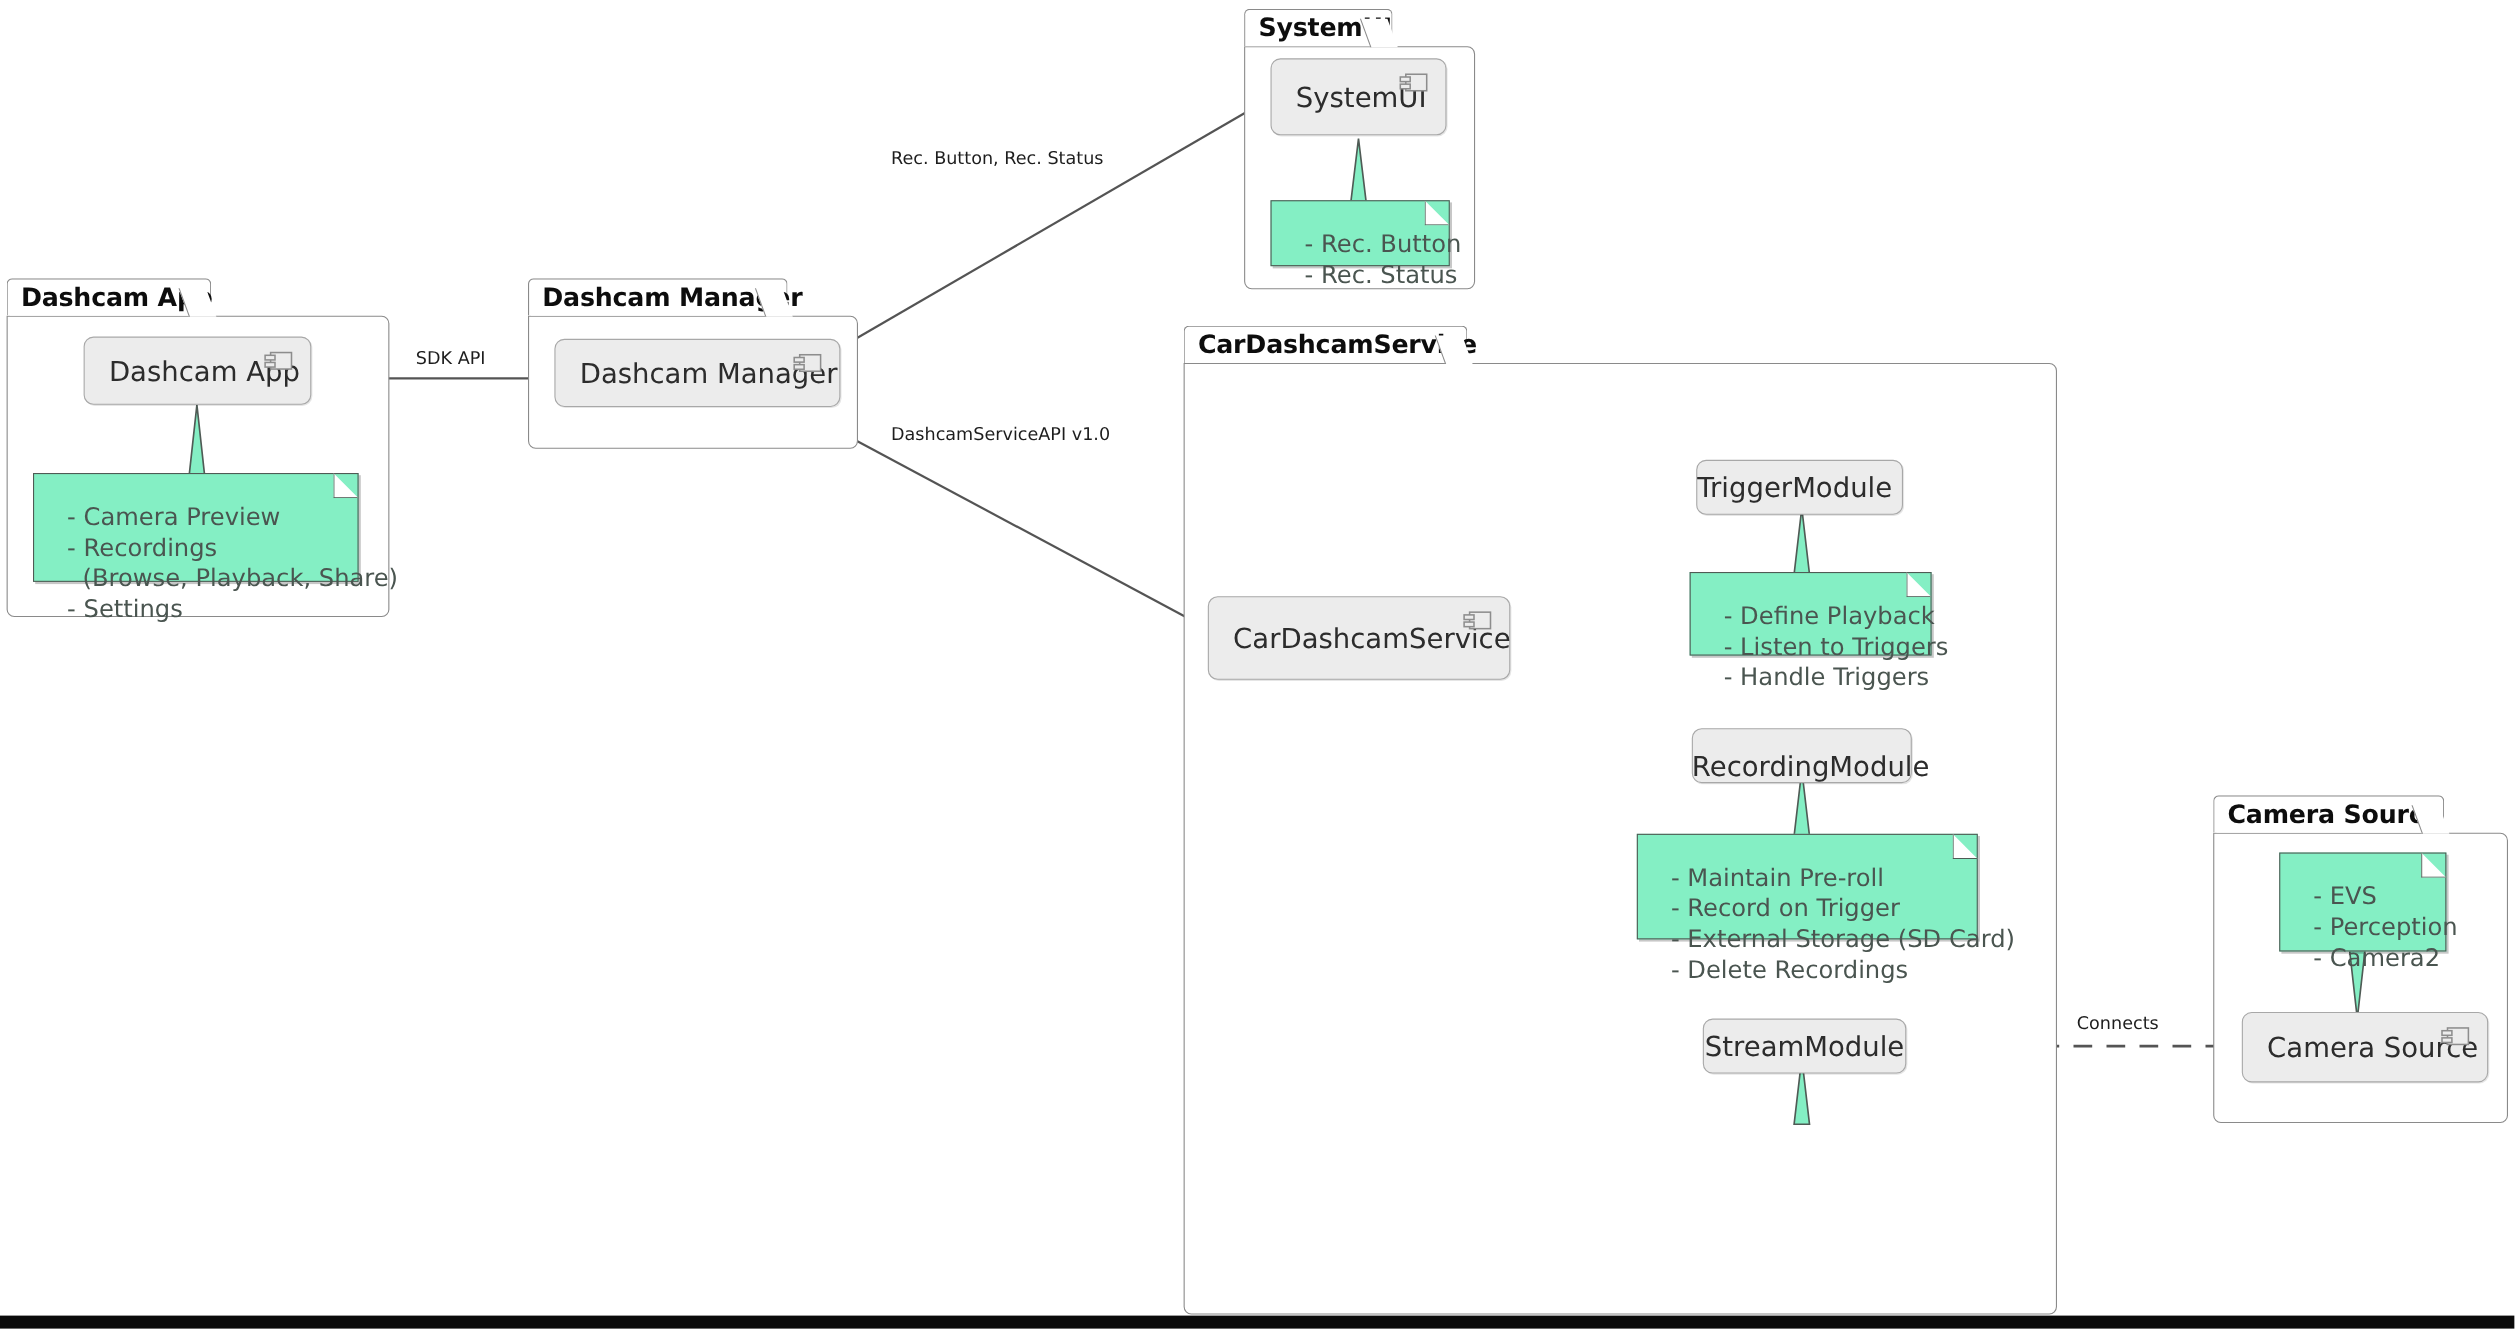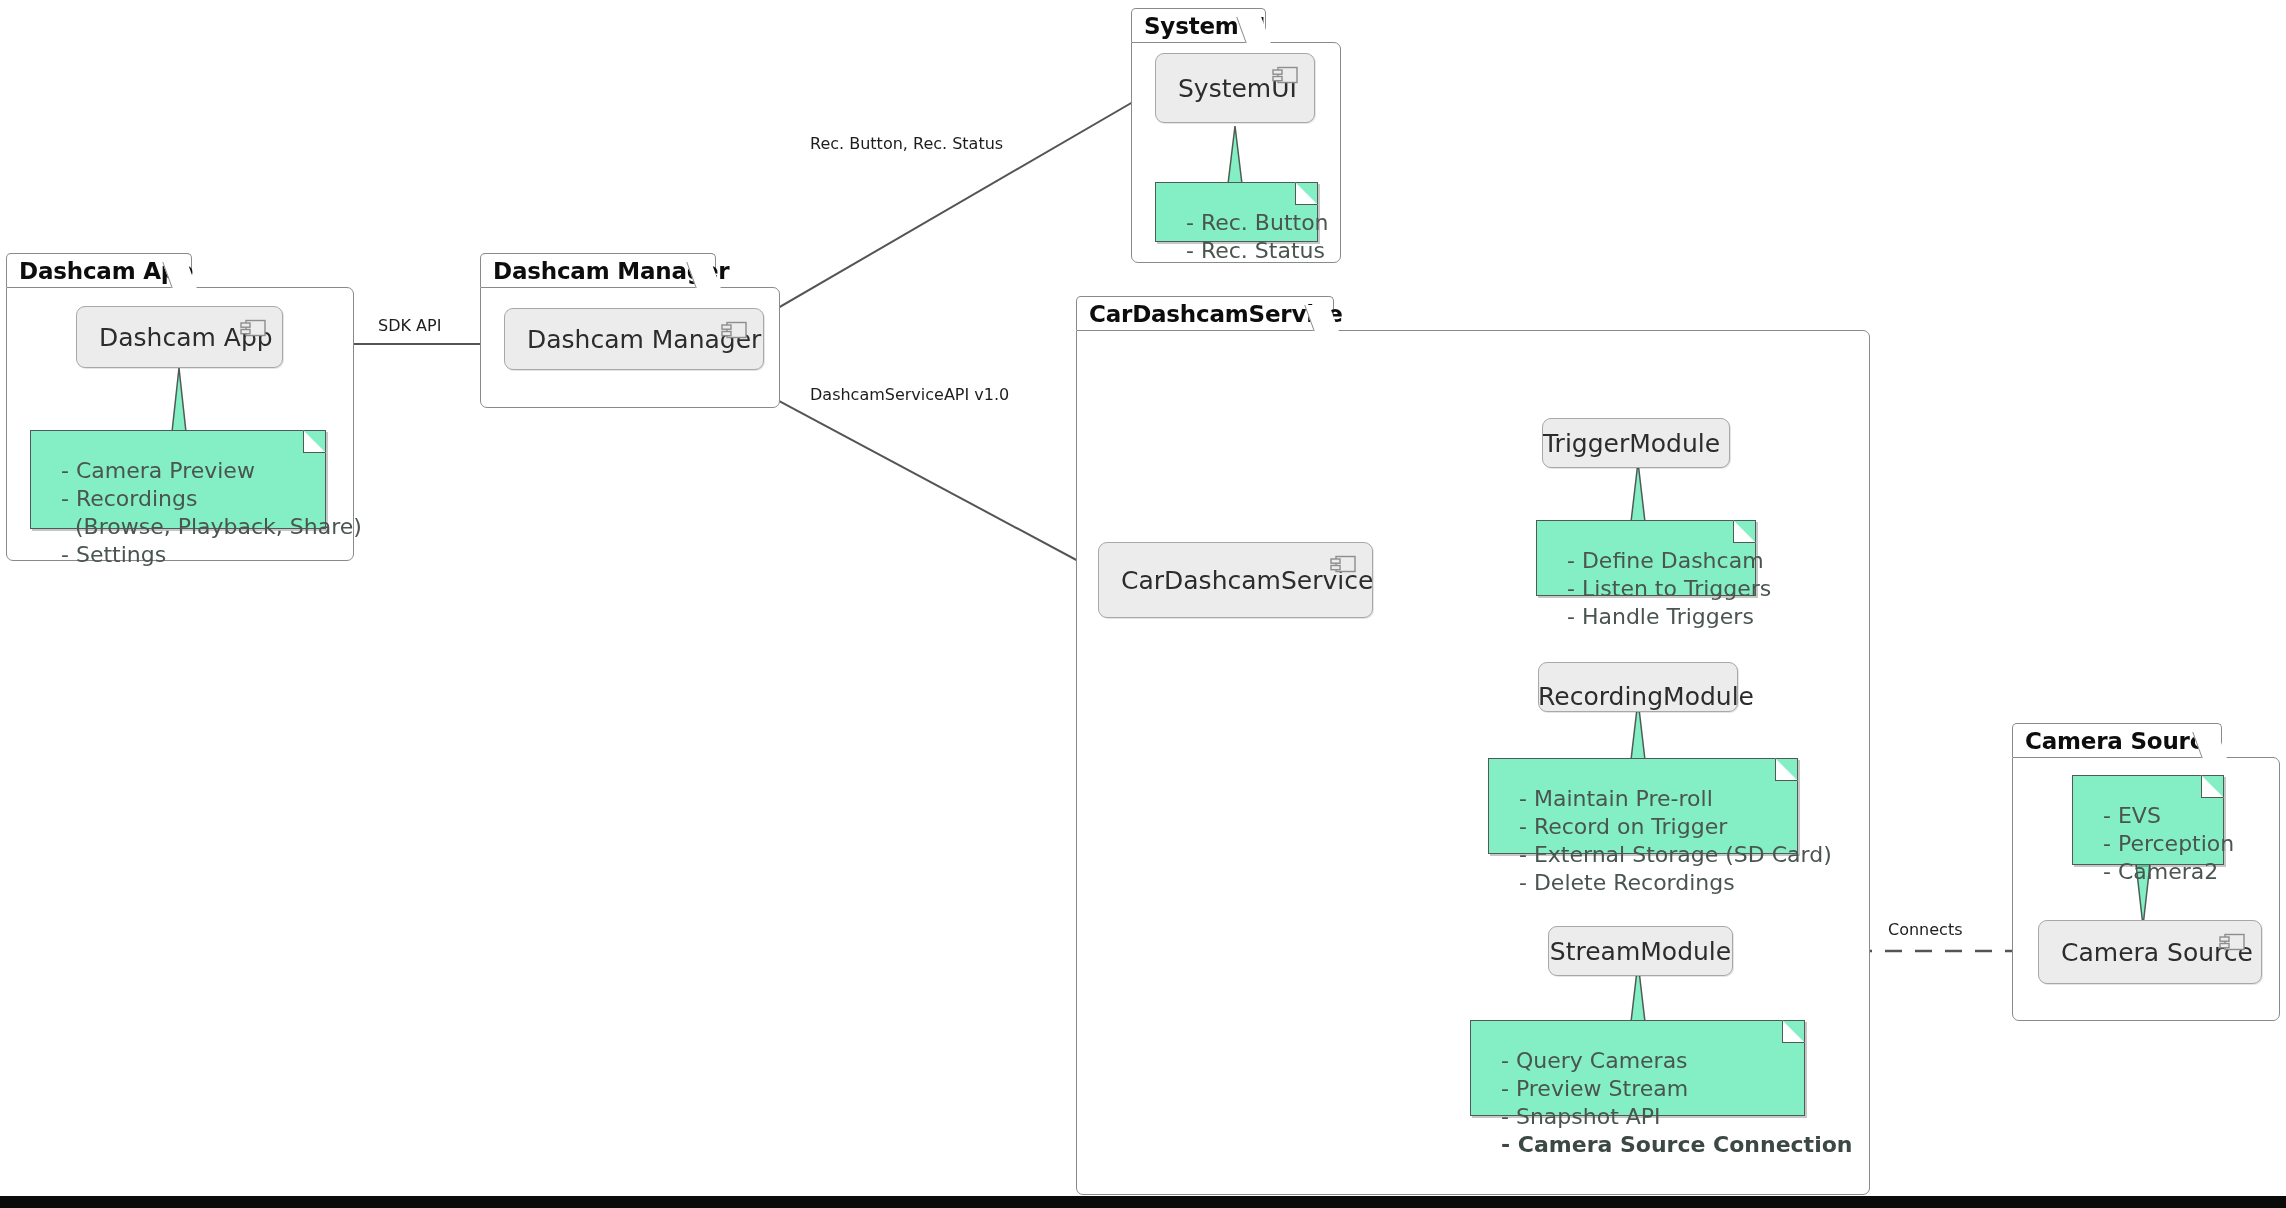--- a/index.html
+++ b/index.html
@@ -210,21 +210,21 @@
     </svg>
   </div>
 
 
   <div class="comp" style="left:1542px; top:418px; width:188px; height:50px; padding-left:0; ">
     <span>TriggerModule</span>
   </div>
   <div class="note" style="left:1536px; top:520px; width:220px; height:76px;">
     <div class="fold"></div>
     <ul>
-      <li>- Define Dashcam</li>
+      <li>- Define Playback</li>
       <li>- Listen to Triggers</li>
       <li>- Handle Triggers</li>
     </ul>
   </div>
 
   <div class="comp" style="left:1538px; top:662px; width:200px; height:50px; padding-left:16px; justify-content:center;align-items:flex-end;">
     <span>RecordingModule</span>
   </div>
   <div class="note" style="left:1488px; top:758px; width:310px; height:96px;">
     <div class="fold"></div>
@@ -232,29 +232,20 @@
       <li>- Maintain Pre-roll</li>
       <li>- Record on Trigger</li>
       <li>- External Storage (SD Card)</li>
       <li>- Delete Recordings</li>
     </ul>
   </div>
 
   <div class="comp" style="left:1548px; top:926px; width:185px; height:50px; padding-left:0; justify-content:center;">
     <span>StreamModule</span>
   </div>
-  <div class="note" style="left:1470px; top:1020px; width:335px; height:96px;">
-    <div class="fold"></div>
-    <ul>
-      <li>- Query Cameras</li>
-      <li>- Preview Stream</li>
-      <li>- Snapshot API</li>
-      <li class="bold">- Camera Source Connection</li>
-    </ul>
-  </div>
 
   <div class="pkg" style="left:2012px; top:723px; width:268px; height:298px;">
     <div class="pkg-tab" style="width:210px;">Camera Source</div>
     <div class="pkg-body" style="top:34px; width:268px; height:264px;"></div>
   </div>
   <div class="note" style="left:2072px; top:775px; width:152px; height:90px;">
     <div class="fold"></div>
     <ul>
       <li>- EVS</li>
       <li>- Perception</li>

